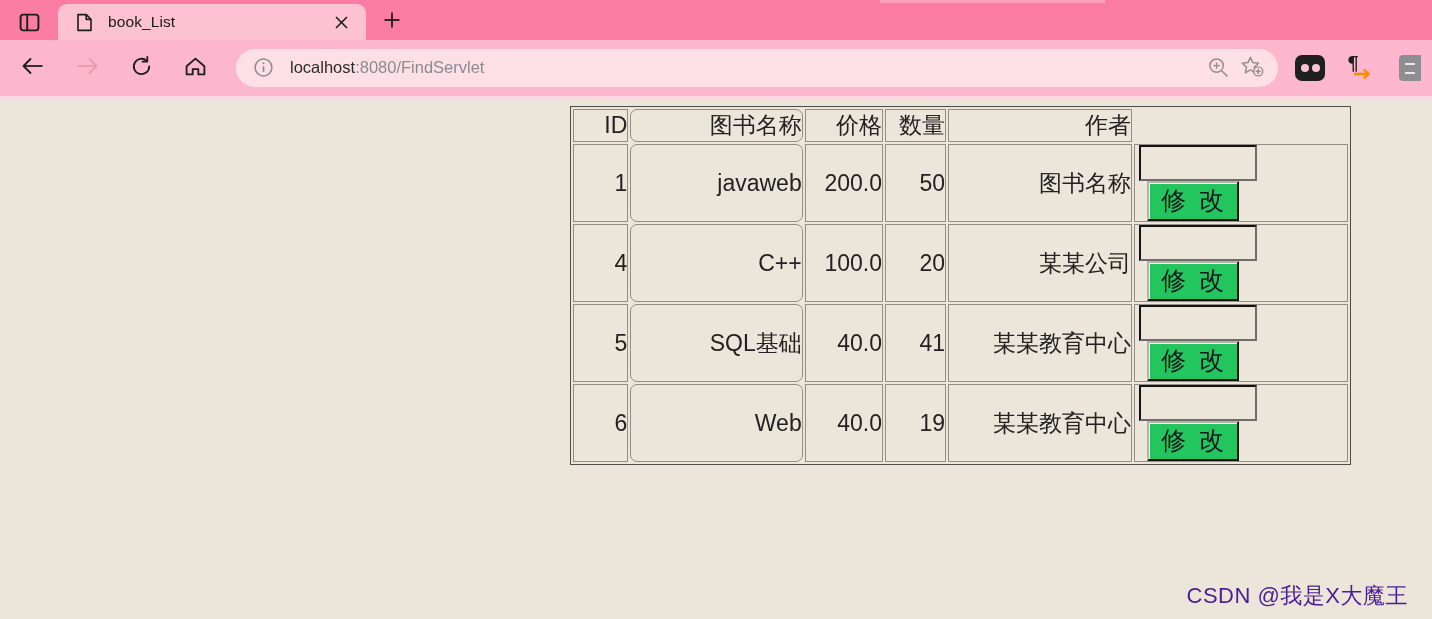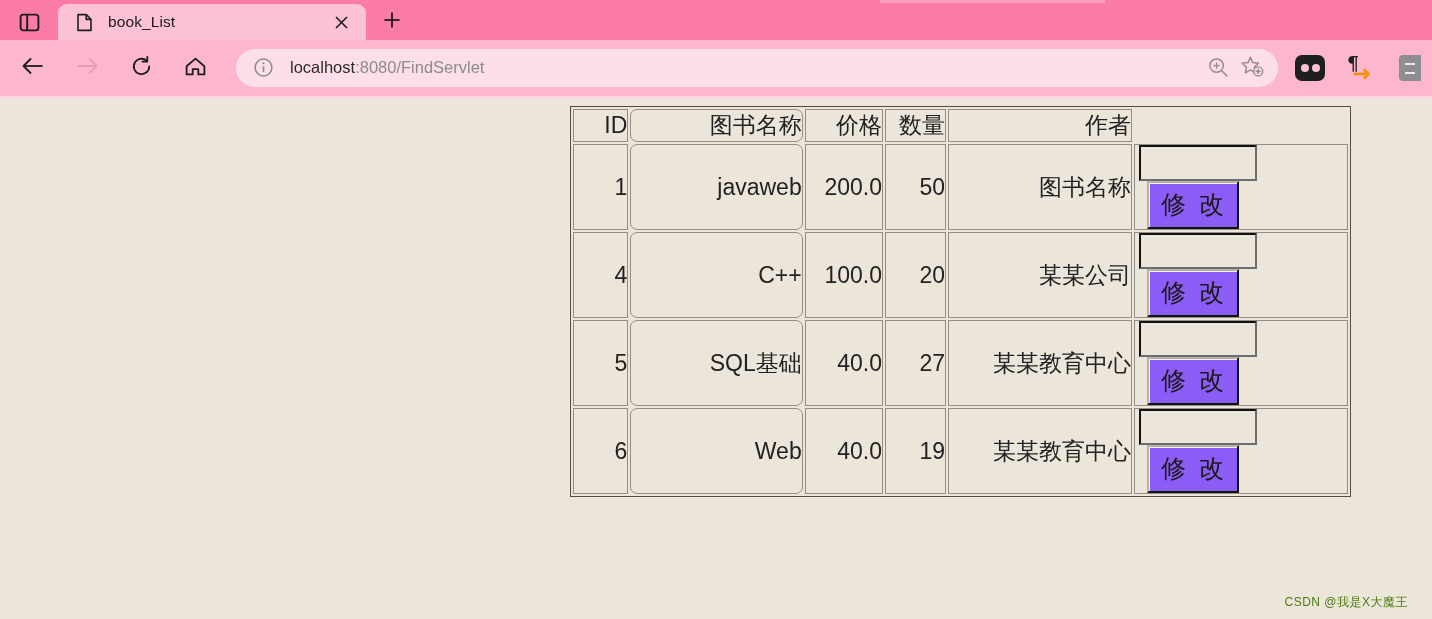--- a/index.html
+++ b/index.html
@@ -216,40 +216,40 @@
     border-color: #111 #6d6d6d #6d6d6d #111;
     background: #ece5da;
     vertical-align: middle;
     font-size: 18px;
     padding: 0 4px;
     font-family: "Liberation Sans", sans-serif;
     outline: none;
   }
   .mod-btn {
     margin-left: 8px;
-    height: 48px;
+    height: 40px;
     min-width: 92px;
-    background: #8b5cf6;
+    background: #22c55e;
     border: 2px solid;
     border-color: #b8b2a8 #111 #111 #b8b2a8;
     box-shadow: inset 1px 1px 0 #f6f1e8;
     font-size: 25px;
     font-family: "Liberation Sans", "DejaVu Sans", sans-serif;
     color: #1a1a1a;
     vertical-align: middle;
     letter-spacing: 3px;
     padding: 0 6px 2px 8px;
     cursor: pointer;
   }
   .watermark {
     position: absolute;
     right: 24px;
     bottom: 8px;
-    font-size: 12px;
-    color: #4d7c0f;
+    font-size: 22px;
+    color: #4c1d95;
     letter-spacing: .5px;
     white-space: nowrap;
   }
 </style>
 </head>
 <body>
 
 <div class="browser">
 
   <div class="topstrip">
@@ -418,21 +418,21 @@
         <td class="col-action">
           <input class="qty-input" type="text" value="" style="">
           <button class="mod-btn">修 改</button>
         </td>
       </tr>
 
       <tr>
         <td class="col-id">5</td>
         <td class="col-name">SQL基础</td>
         <td class="col-price">40.0</td>
-        <td class="col-qty">27</td>
+        <td class="col-qty">41</td>
         <td class="col-author">某某教育中心</td>
         <td class="col-action">
           <input class="qty-input" type="text" value="" style="">
           <button class="mod-btn">修 改</button>
         </td>
       </tr>
 
       <tr>
         <td class="col-id">6</td>
         <td class="col-name">Web</td>

